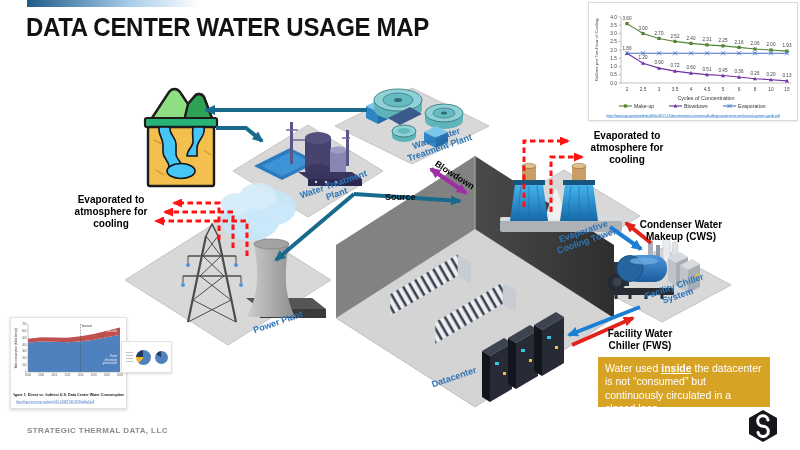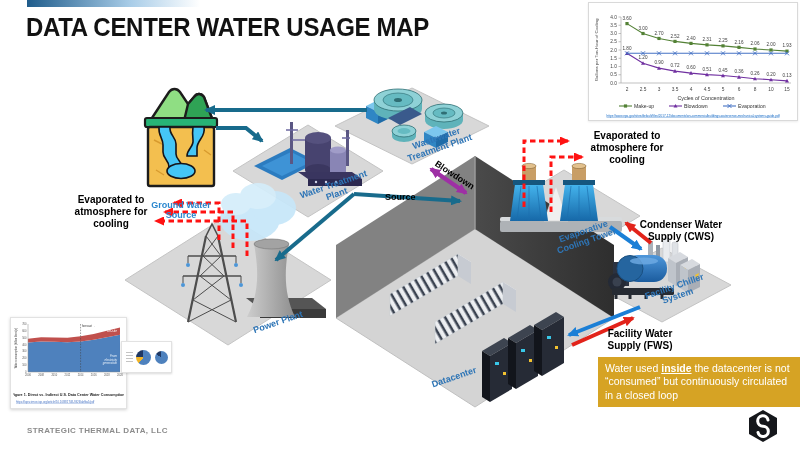--- a/index.html
+++ b/index.html
@@ -19,21 +19,21 @@
   .chart-card{position:absolute;left:588px;top:2px;width:208px;height:117px;background:#fff;
               border:1px solid #D9D9D9;box-shadow:0 1px 2px rgba(0,0,0,.08)}
   .fig-card{position:absolute;left:10px;top:317px;width:117px;height:92px;background:#fff;
             border:1px solid #E2E2E2;box-shadow:0 1px 3px rgba(0,0,0,.18);box-sizing:border-box;padding:2px}
   .pie-card{position:absolute;left:121px;top:341px;width:49px;height:30px;background:#fff;
             border:1px solid #E2E2E2;box-shadow:0 1px 2px rgba(0,0,0,.15);
             display:flex;align-items:center;justify-content:space-evenly}
   .pie{border-radius:50%}
   .pie-leg{width:7px;display:flex;flex-direction:column;gap:1.5px}
   .pie-leg i{height:1.5px;background:#C4C4C4;display:block}
-  .callout{position:absolute;left:598px;top:357px;width:202px;height:50px;background:#D6A324;
+  .callout{position:absolute;left:598px;top:357px;width:172px;height:50px;background:#D6A324;
            color:#fff;font-size:10.5px;line-height:1.28;padding:5px 7px;box-sizing:border-box}
   .callout .hl{font-weight:bold;text-decoration:underline}
   .footer{position:absolute;left:27px;top:426px;font-size:8px;font-weight:bold;
           color:#8C8C8C;letter-spacing:.4px}
   .logo{position:absolute;left:746px;top:409px}
 </style>
 </head>
 <body>
 
 <div class="slide">
@@ -252,32 +252,31 @@
 
     <g fill="none" stroke="#FF1212" stroke-width="3" stroke-dasharray="5.5 3.5">
       <path d="M219,240 L219,203 L174,203" marker-end="url(#m-redd)"></path>
       <path d="M233,248 L233,212 L165,212" marker-end="url(#m-redd)"></path>
       <path d="M247,256 L247,221 L156,221" marker-end="url(#m-redd)"></path>
       <path d="M524,207 L524,141 L568,141" marker-end="url(#m-redd)"></path>
       <path d="M551,212 L551,157 L582,157" marker-end="url(#m-redd)"></path>
     </g>
   </svg>
 
-  <div class="nlabel" style="left:139px;top:200px;width:84px;color:#2B87CE">Ground Water Source</div>
   <div class="nlabel rot" style="left:392px;top:133px;width:92px">Wastewater Treatment Plant</div>
   <div class="nlabel rot" style="left:293px;top:179px;width:84px">Water Treatment Plant</div>
   <div class="nlabel rot" style="left:542px;top:226px;width:86px">Evaporative Cooling Tower</div>
   <div class="nlabel rot" style="left:243px;top:317px;width:70px">Power Plant</div>
   <div class="nlabel rot" style="left:638px;top:281px;width:76px">Facility Chiller System</div>
   <div class="nlabel rot" style="left:414px;top:372px;width:80px">Datacenter</div>
 
   <div class="flabel" style="left:385px;top:192px;font-size:9px">Source</div>
   <div class="flabel" style="left:432px;top:170px;font-size:9px;transform:rotate(33deg)">Blowdown</div>
-  <div class="flabel" style="left:624px;top:219px;width:114px">Condenser Water Supply (CWS)</div>
-  <div class="flabel" style="left:592px;top:328px;width:96px">Facility Water Supply (FWS)</div>
+  <div class="flabel" style="left:624px;top:219px;width:114px">Condenser Water Makeup (CWS)</div>
+  <div class="flabel" style="left:592px;top:328px;width:96px">Facility Water Chiller (FWS)</div>
   <div class="flabel" style="left:62px;top:194px;width:98px">Evaporated to atmosphere for cooling</div>
   <div class="flabel" style="left:578px;top:130px;width:98px">Evaporated to atmosphere for cooling</div>
 
   <div class="chart-card">
     <svg id="main-chart" width="208" height="117" viewBox="0 0 208 117">
         <line x1="32" y1="14" x2="32" y2="80" stroke="#A6A6A6" stroke-width="0.7"></line>
         <line x1="32" y1="80" x2="202" y2="80" stroke="#A6A6A6" stroke-width="0.7"></line>
         <line x1="29.5" y1="80" x2="32" y2="80" stroke="#A6A6A6" stroke-width="0.7"></line>
         <text x="28" y="81.6" text-anchor="end" font-size="4.8" fill="#444">0.0</text>
         <line x1="29.5" y1="71.75" x2="32" y2="71.75" stroke="#A6A6A6" stroke-width="0.7"></line>

